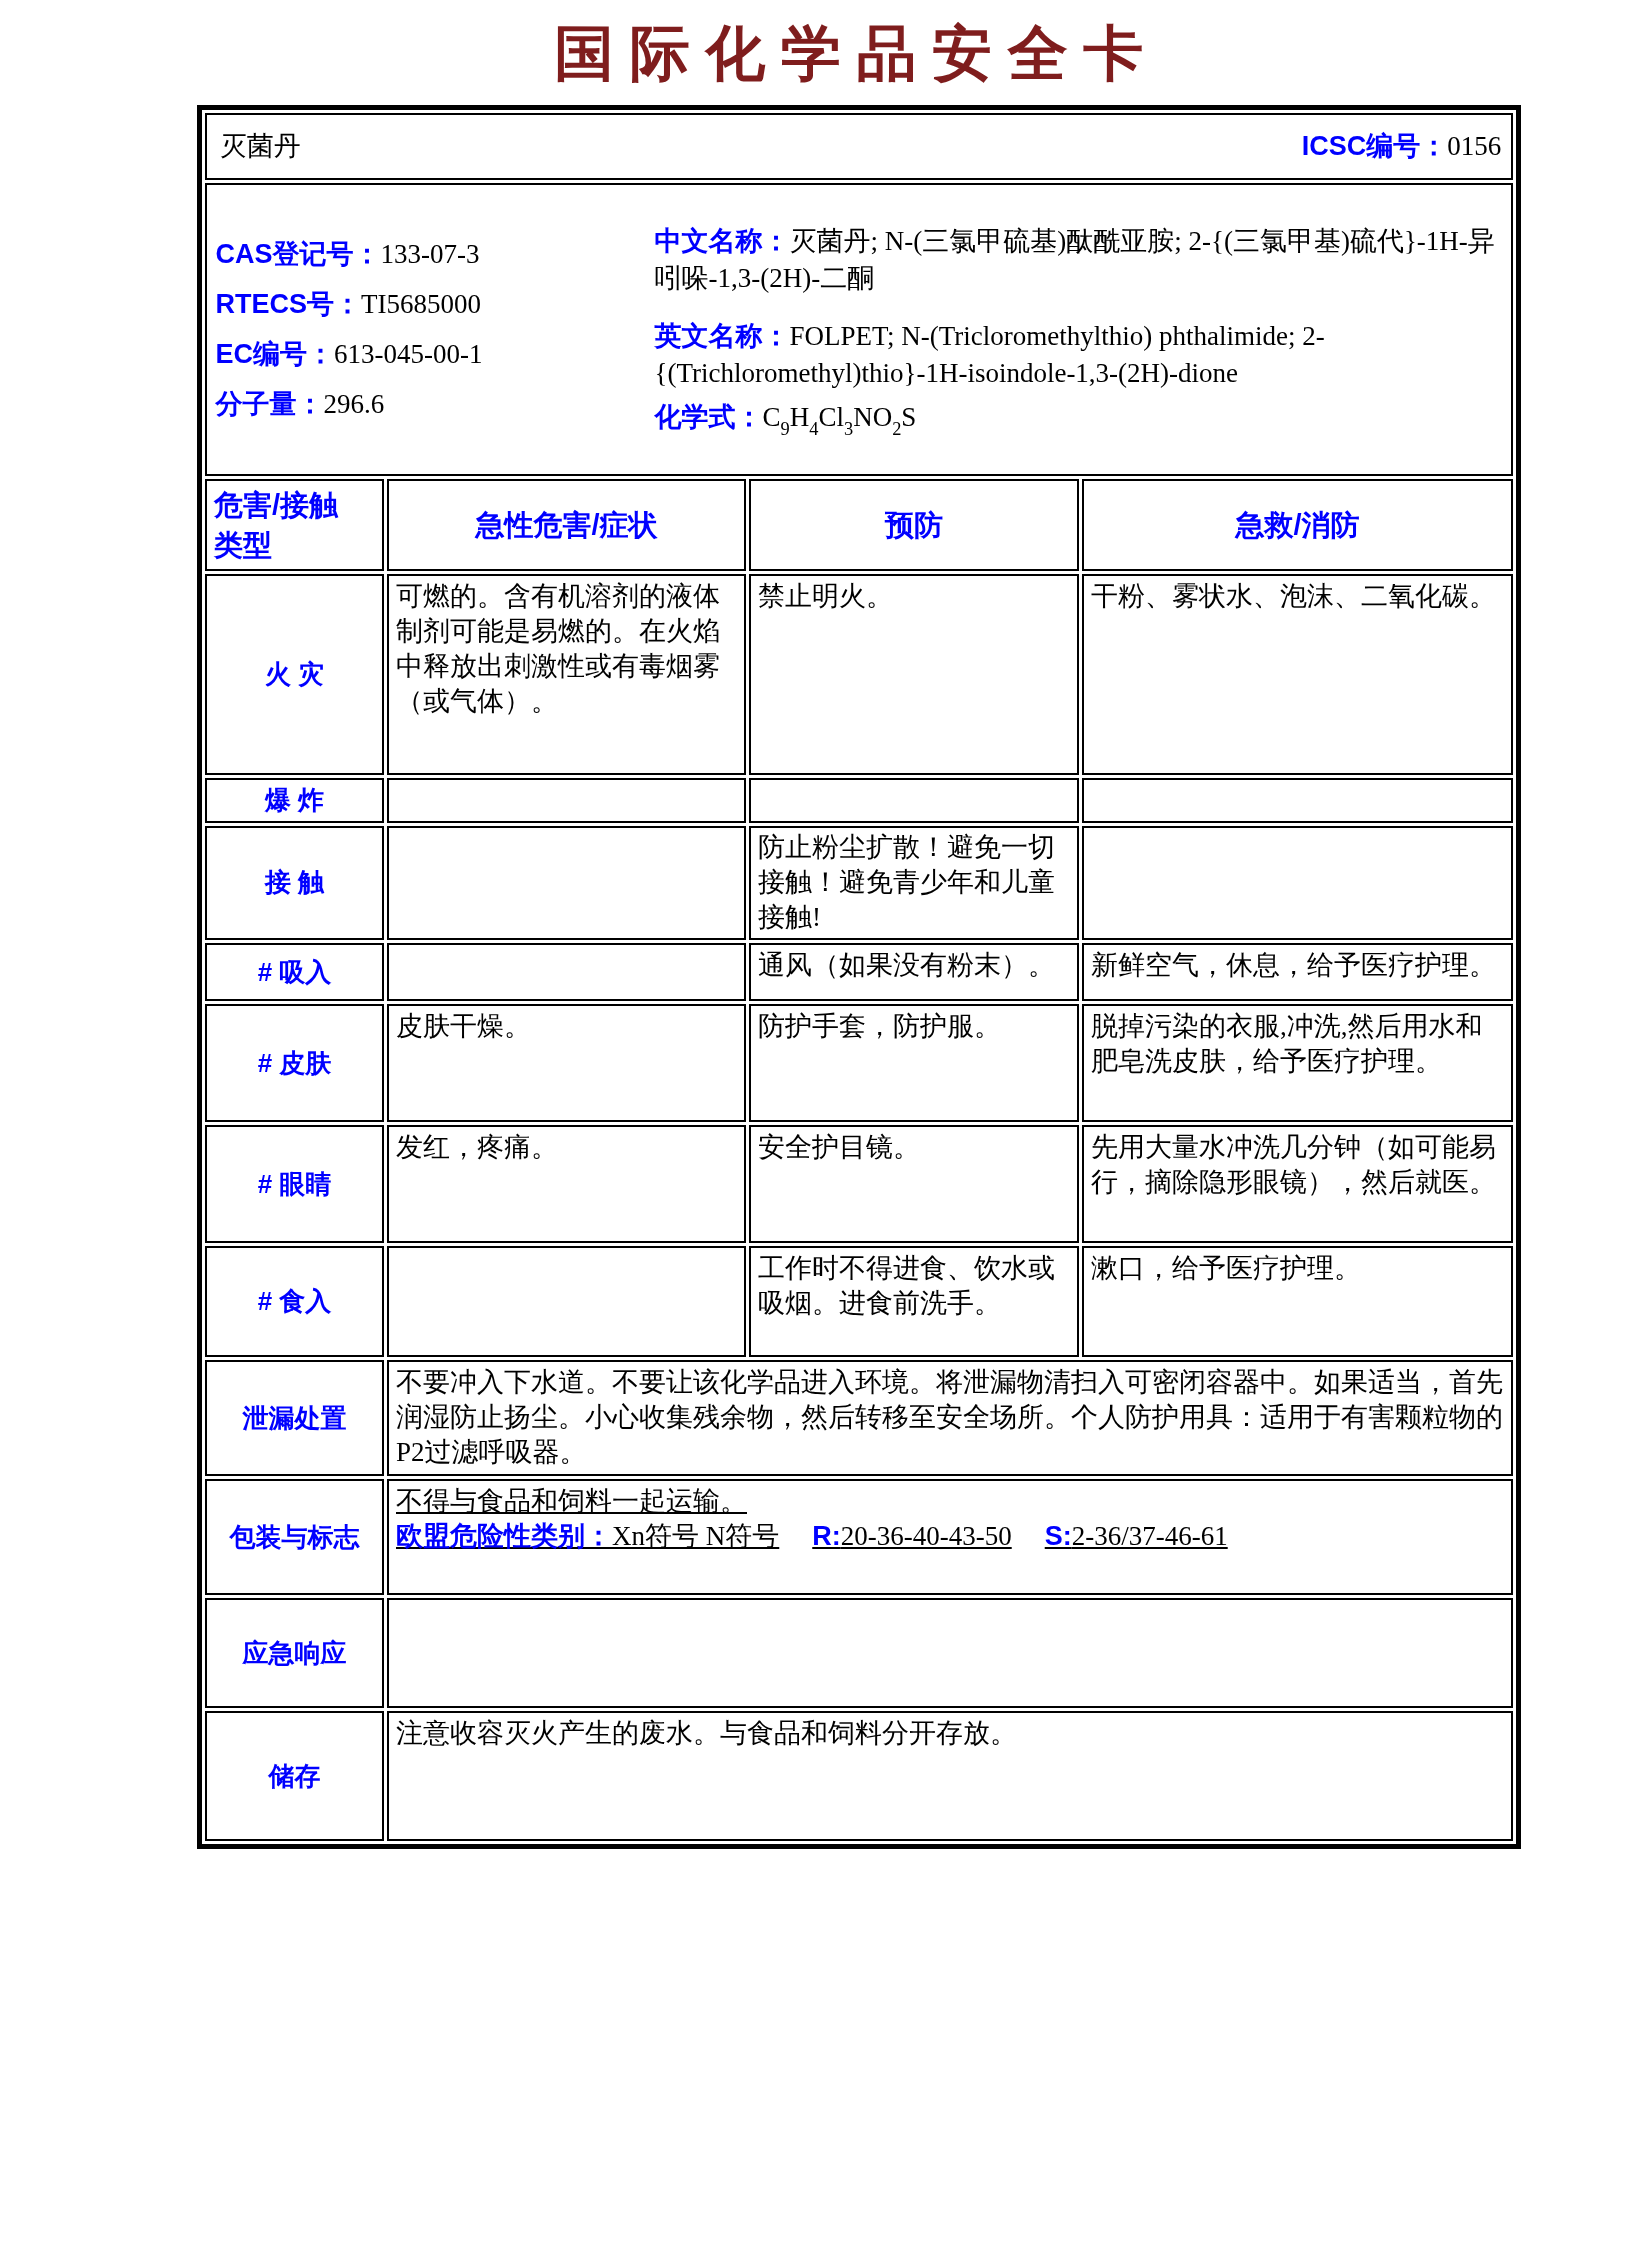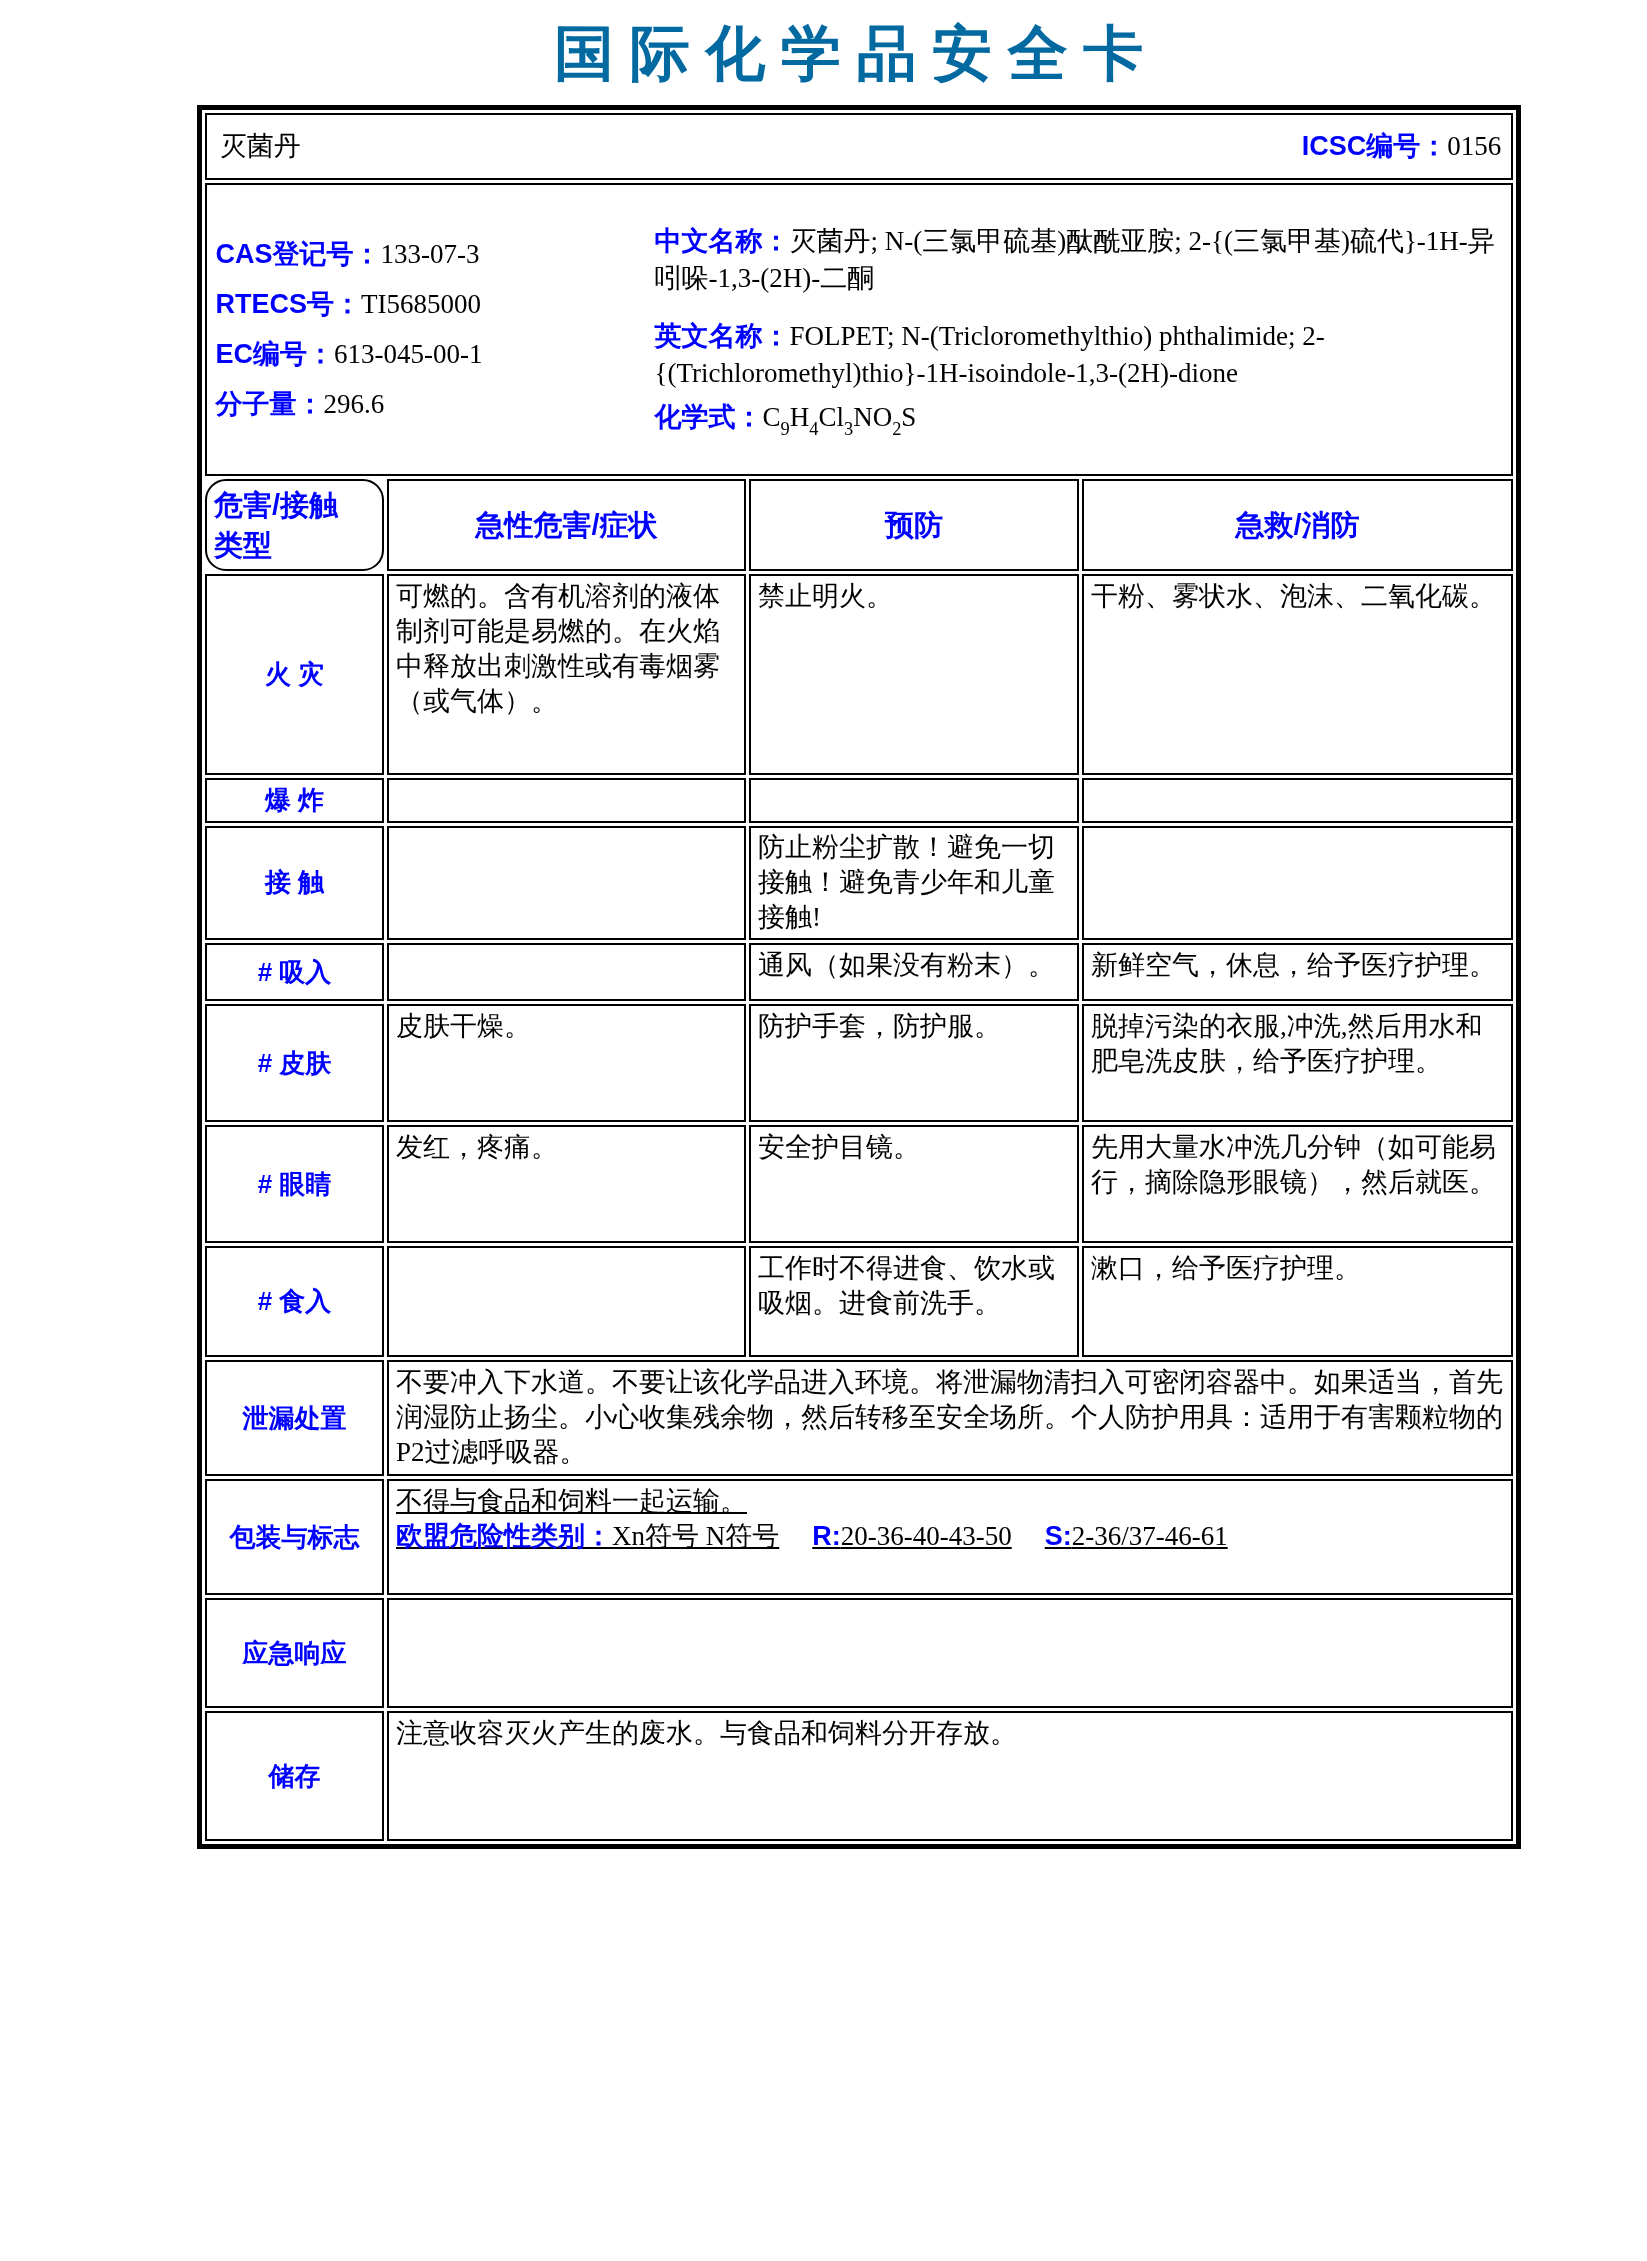--- a/index.html
+++ b/index.html
@@ -15,21 +15,21 @@
     color: #000000;
   }
   .title {
     width: 1319px;
     margin: 21px 0 18.4px 197px;
     text-align: center;
     font-family: "Liberation Sans", "DejaVu Sans", sans-serif;
     font-weight: bold;
     font-size: 60px;
     letter-spacing: 15.6px;
-    color: #0369a1;
+    color: #7f1d1d;
     line-height: 1.1;
     white-space: nowrap;
   }
   table.card {
     margin-left: 197px;
     width: 1319px;
     table-layout: fixed;
     border-collapse: separate;
     border-spacing: 3.5px;
     border: 5px solid #000000;
@@ -58,21 +58,21 @@
   }
   .head-cell {
     font-family: "Liberation Sans", "DejaVu Sans", sans-serif;
     font-weight: bold;
     color: #0000ff;
     font-size: 29px;
     text-align: center;
     vertical-align: middle;
     line-height: 40px;
   }
-  .head-cell.type-h { text-align: left; border-radius: 21px; }
+  .head-cell.type-h { text-align: left; }
   .name-row-flex {
     display: flex;
     justify-content: space-between;
     align-items: center;
     min-height: 57px;
   }
   .name-row-flex .left { padding-left: 5.7px; }
   .name-row-flex .right { padding-right: 2.8px; white-space: nowrap; }
   .id-flex {
     display: flex;

